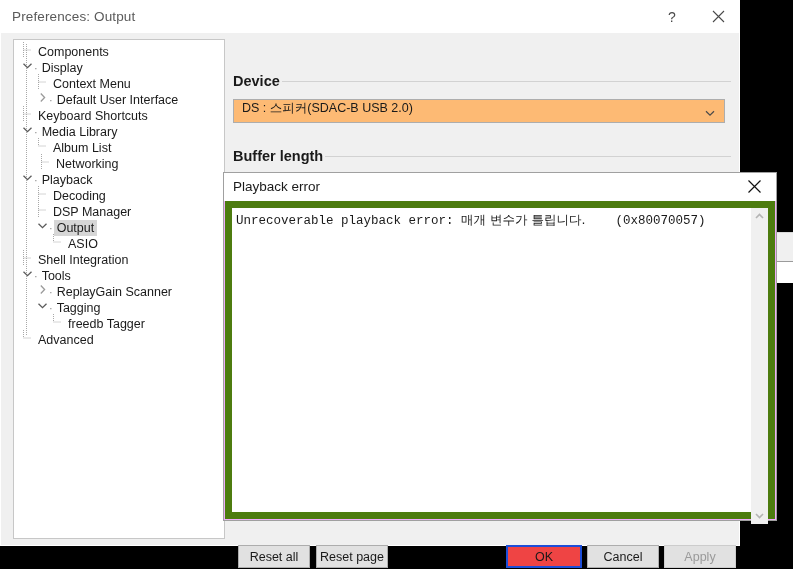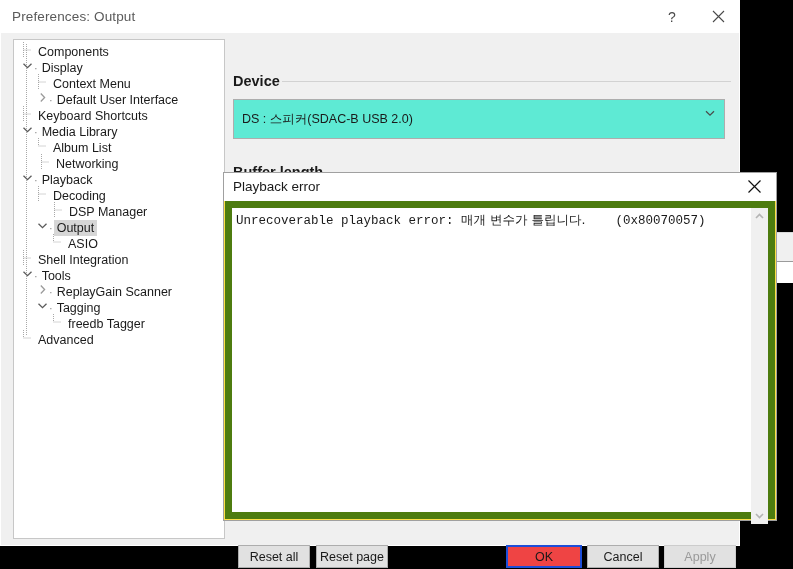--- a/index.html
+++ b/index.html
@@ -55,23 +55,23 @@
 
   
   #content{position:absolute;left:232px;top:6px;width:498px;}
   .group{position:relative;margin-bottom:6px;}
   .group-head{display:flex;align-items:center;gap:2px;}
   .group-title{font-size:14.5px;font-weight:bold;color:#1a1a1a;white-space:nowrap;}
   .group-rule{flex:1;height:1px;background:#d2d2d2;}
 
   #device-group{margin-top:34px;}
   #device-select{
-    position:relative;margin-top:10px;width:492px;height:40px;
-    background:#5eead4;border:1px solid #adadad;box-sizing:border-box;
-    display:flex;align-items:center;
+    position:relative;margin-top:10px;width:492px;height:24px;
+    background:#fdba74;border:1px solid #adadad;box-sizing:border-box;
+    display:flex;
   }
   #device-select-text{font-size:12.5px;color:#1a1a1a;padding-left:8px;white-space:nowrap;}
   #device-select-arrow{position:absolute;right:8px;top:5px;color:#4a4a4a;}
 
   #buffer-group{margin-top:25px;}
   #buffer-slider{position:relative;margin-top:17px;width:492px;height:26px;}
   #buffer-track{position:absolute;left:3px;top:12px;width:484px;height:4px;background:#e6e6e6;border:1px solid #d8d8d8;box-sizing:border-box;}
   #buffer-thumb{position:absolute;left:32px;top:0px;width:11px;height:24px;background:#0078d7;}
   #buffer-value{margin-top:2px;width:492px;text-align:center;font-size:12px;color:#1a1a1a;}
 
@@ -86,21 +86,21 @@
   .btn.disabled{color:#9a9a9a;background:#e1e1e1;border:1px solid #cccccc;}
   #btn-reset-all{left:237px;width:72px;}
   #btn-reset-page{left:315px;width:72px;}
   #btn-ok{left:505px;width:76px;}
   #btn-cancel{left:586px;width:72px;}
   #btn-apply{left:663px;width:72px;}
 
   
   #error-dialog{
     position:absolute;left:223px;top:172px;width:554px;height:349px;
-    background:#fde047;border:1px solid #a0a0a0;box-sizing:border-box;
+    background:#f0abfc;border:1px solid #a0a0a0;box-sizing:border-box;
     box-shadow:0 0 0 0 rgba(0,0,0,0);
   }
   #error-titlebar{position:absolute;left:0;top:0;width:552px;height:28px;background:#ffffff;}
   #error-title-text{position:absolute;left:9px;top:6px;font-size:13.5px;color:#1a1a1a;white-space:nowrap;}
   #error-close-btn{position:absolute;right:0px;top:0px;width:44px;height:27px;display:flex;align-items:center;justify-content:center;color:#111;cursor:default;}
   #error-body{
     position:absolute;left:1px;top:28px;width:550px;height:318px;
     background:#ffffff;border:7px solid #4d7c0f;box-sizing:border-box;
   }
   #error-text{
@@ -210,21 +210,21 @@
               <span class="lbl">Playback</span>
             </div>
             <div class="tree-row" style="padding-left: 21px;">
               <span class="tw"><svg width="14" height="16" viewBox="0 0 14 16">
                   <path d="M3.5 0 L3.5 16" stroke="#a8a8a8" stroke-width="1" stroke-dasharray="1 1"></path>
                   <path d="M3.5 8 L11 8" stroke="#a8a8a8" stroke-width="1" stroke-dasharray="1 1"></path>
                 </svg></span>
               <span style="color: rgb(138, 138, 138); font-size: 11px; padding-right: 1px;"></span>
               <span class="lbl">Decoding</span>
             </div>
-            <div class="tree-row" style="padding-left: 21px; margin-left: 16px;">
+            <div class="tree-row" style="padding-left: 21px;">
               <span class="tw"><svg width="14" height="16" viewBox="0 0 14 16">
                   <path d="M3.5 0 L3.5 16" stroke="#a8a8a8" stroke-width="1" stroke-dasharray="1 1"></path>
                   <path d="M3.5 8 L11 8" stroke="#a8a8a8" stroke-width="1" stroke-dasharray="1 1"></path>
                 </svg></span>
               <span style="color: rgb(138, 138, 138); font-size: 11px; padding-right: 1px;"></span>
               <span class="lbl">DSP Manager</span>
             </div>
             <div class="tree-row sel" style="padding-left: 21px;">
               <span class="tw"><svg width="11" height="11" viewBox="0 0 11 11">
                   <path d="M1.5 3.8 L5.5 7.6 L9.5 3.8" stroke="#5a5a5a" stroke-width="1.3" fill="none"></path>

